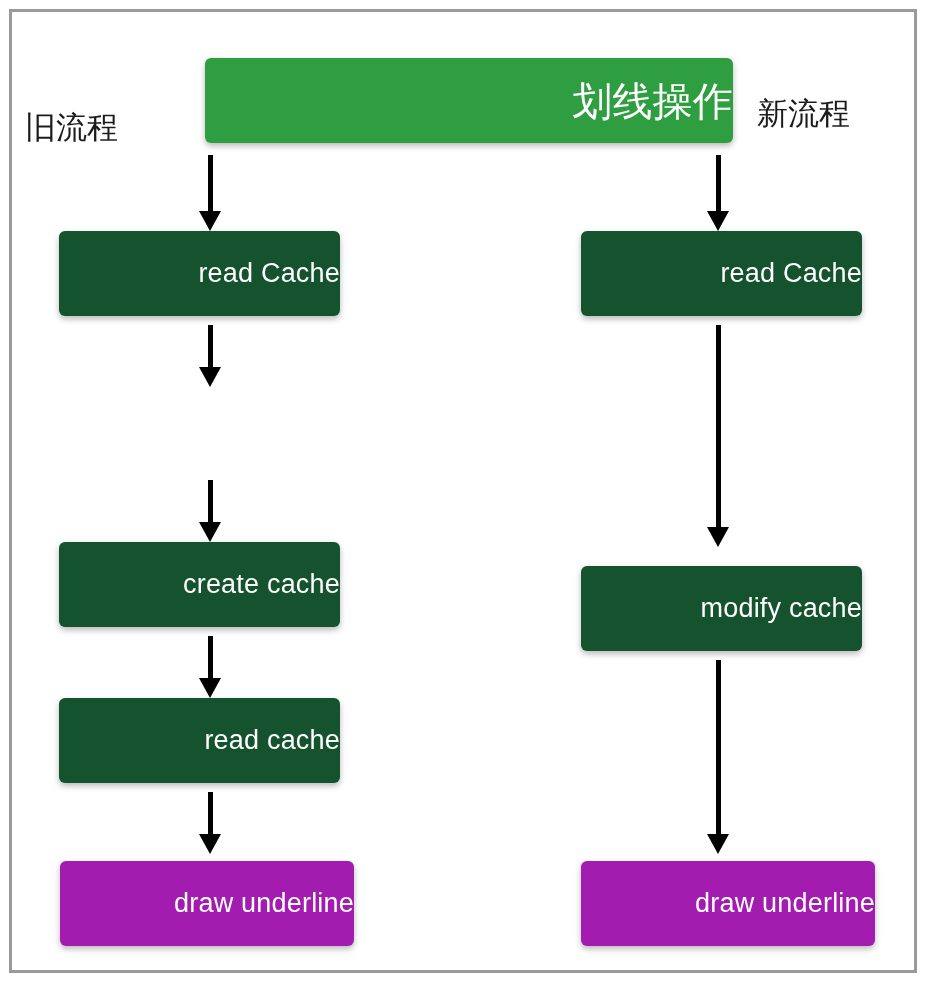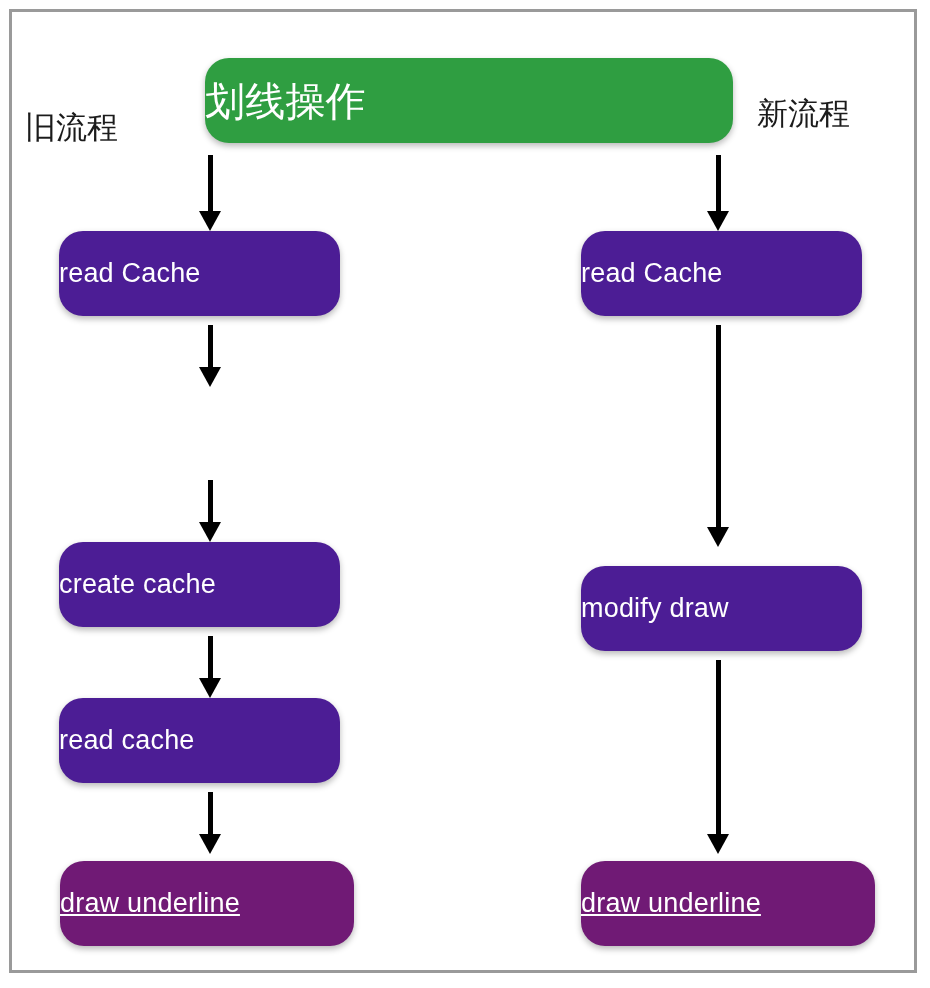--- a/index.html
+++ b/index.html
@@ -25,31 +25,31 @@
     width: 908px;
     height: 964px;
     border: 3px solid #9a9a9a;
     background: #ffffff;
     box-sizing: border-box;
   }
   .node {
     position: absolute;
     display: flex;
     align-items: center;
-    justify-content: flex-start;
-    border-radius: 24px;
+    justify-content: flex-end;
+    border-radius: 6px;
     color: #ffffff;
     text-align: center;
     box-shadow: 0 3px 6px rgba(0,0,0,0.28);
     letter-spacing: 0.2px;
     box-sizing: border-box;
   }
-  .node.blue   { background: #4c1d95; }
+  .node.blue   { background: #14532d; }
   .node.green  { background: #2f9e41; }
-  .node.red    { background: #701a75; text-decoration: underline; }
+  .node.red    { background: #a21caf; }
 
   .node-label {
     display: block;
     font-weight: 400;
     line-height: 1.1;
   }
   .node.blue .node-label,
   .node.red .node-label {
     font-size: 27px;
   }
@@ -152,21 +152,21 @@
     <div class="node blue" style="left:569px; top:219px; width:281px; height:85px;">
       <span class="node-label">read Cache</span>
     </div>
 
     <div class="arrow" style="left:706px; top:313px;">
       <div class="shaft" style="height:202px;"></div>
       <div class="head" style="top:202px;"></div>
     </div>
 
     <div class="node blue" style="left:569px; top:554px; width:281px; height:85px;">
-      <span class="node-label">modify draw</span>
+      <span class="node-label">modify cache</span>
     </div>
 
     <div class="arrow" style="left:706px; top:648px;">
       <div class="shaft" style="height:174px;"></div>
       <div class="head" style="top:174px;"></div>
     </div>
 
     <div class="node red" style="left:569px; top:849px; width:294px; height:85px;">
       <span class="node-label">draw underline</span>
     </div>

